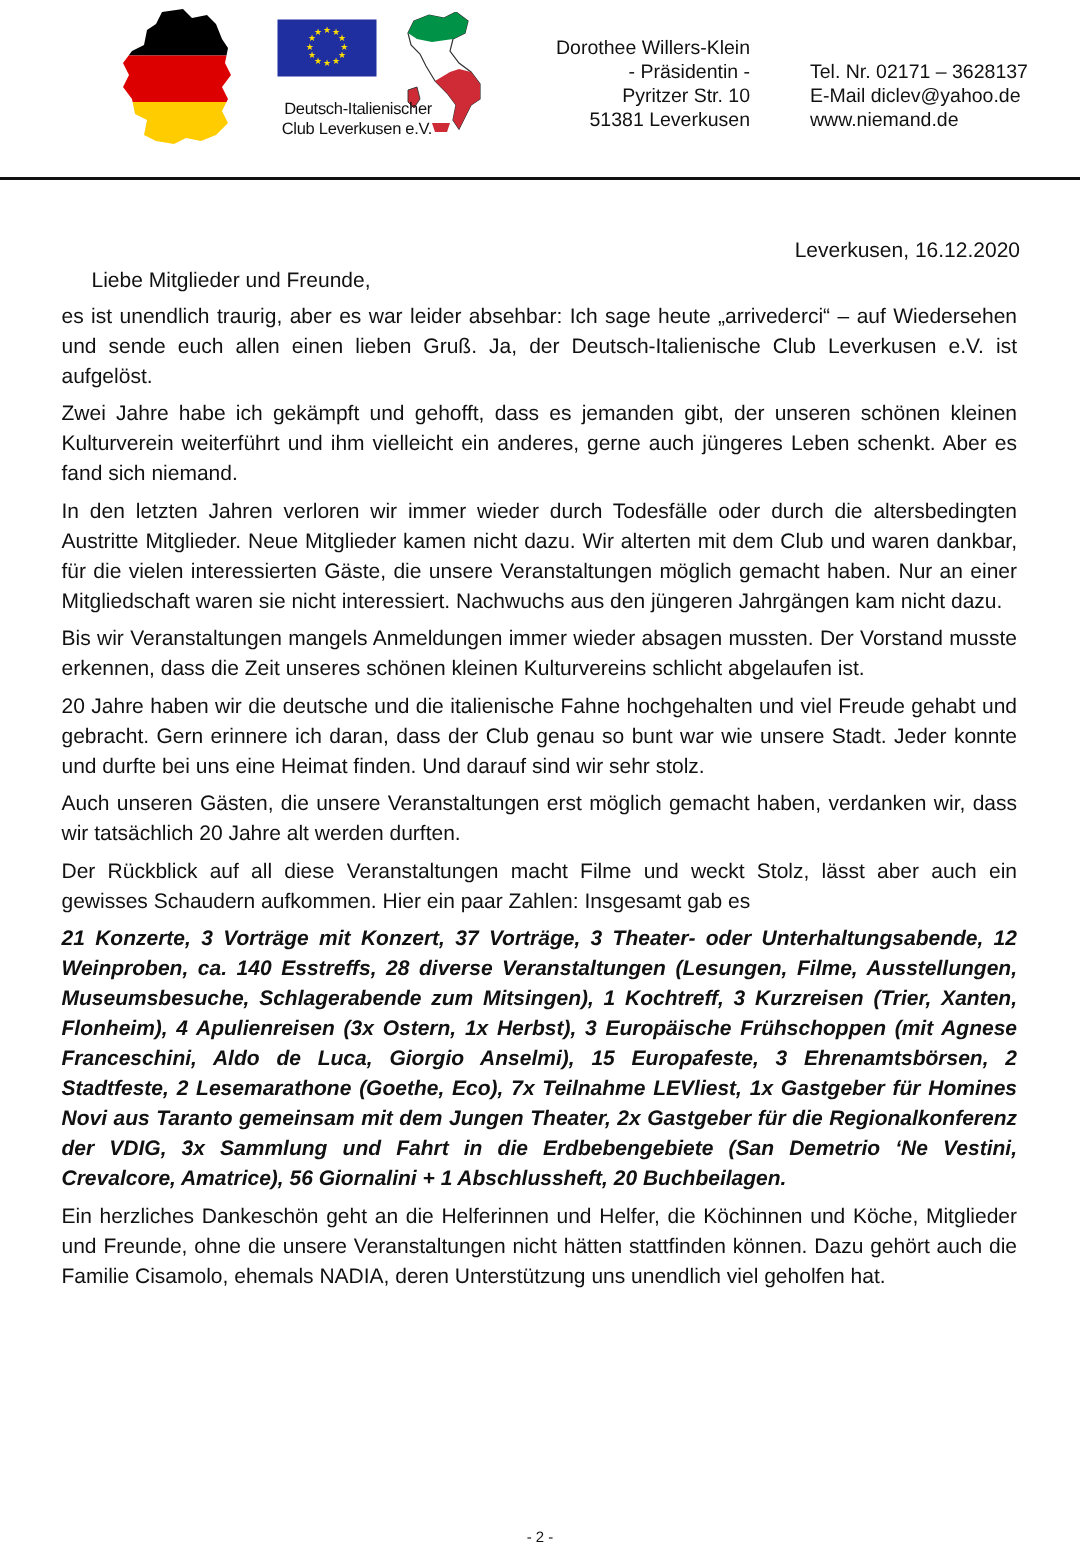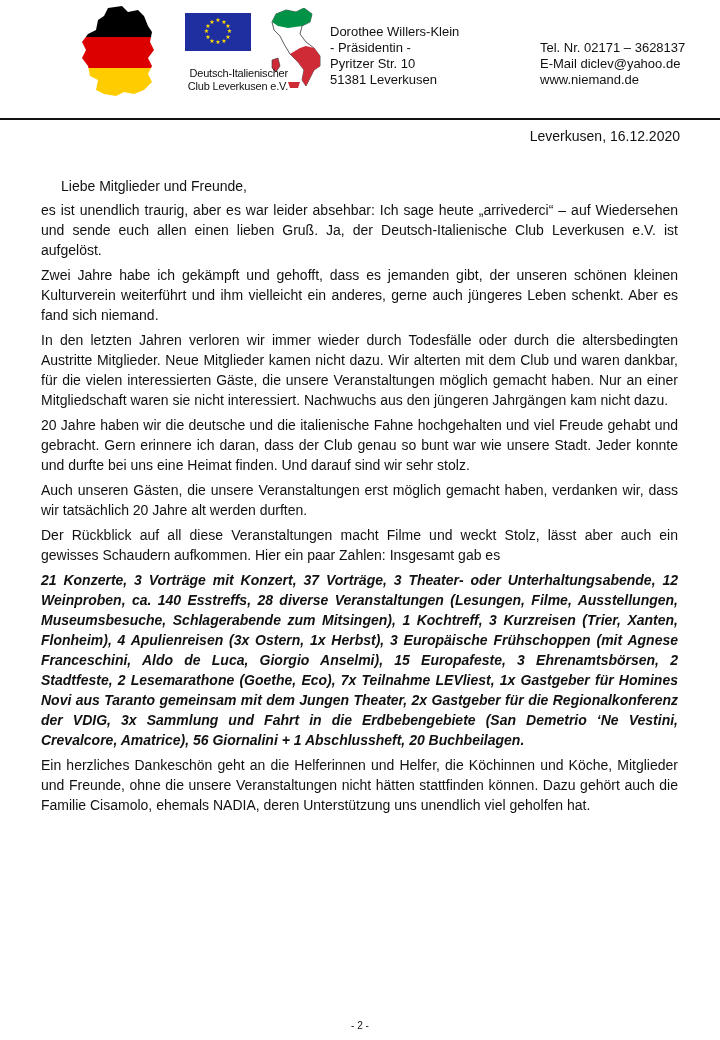--- a/index.html
+++ b/index.html
@@ -2,24 +2,24 @@
 <html><head>
 <meta charset="utf-8">
 <style>
   html, body { margin: 0; padding: 0; background: #ffffff; }
   body { width: 720px; height: 1040px; position: relative; overflow: hidden; font-family: "Liberation Sans", sans-serif; color: #111; }
   .header { position: absolute; left: 0; top: 0; width: 720px; height: 120px; }
   .logo-de { position: absolute; left: 78px; top: 6px; width: 92px; height: 92px; }
   .logo-eu { position: absolute; left: 185px; top: 13px; width: 66px; height: 38px; background: #1f2fa0; }
   .logo-it { position: absolute; left: 270px; top: 8px; width: 52px; height: 82px; }
   .club-name { position: absolute; left: 158px; top: 67px; width: 130px; text-align: right; font-size: 11px; line-height: 13px; letter-spacing: -0.2px; }
-  .president { position: absolute; left: 330px; top: 24px; width: 170px; text-align: left; font-size: 13px; line-height: 16px; }
+  .president { position: absolute; left: 330px; top: 24px; width: 170px; text-align: right; font-size: 13px; line-height: 16px; }
   .contact { position: absolute; left: 528px; top: 40px; width: 190px; font-size: 13px; line-height: 16px; margin-left: 12px; }
   .rule { position: absolute; left: 0; top: 118px; width: 720px; height: 2px; background: #111; }
-  .date { position: absolute; right: 40px; top: 128px; font-size: 14px; text-align: center; }
+  .date { position: absolute; right: 40px; top: 158px; font-size: 14px; text-align: center; }
   .letter { position: absolute; left: 41px; top: 176px; width: 637px; font-size: 14px; line-height: 20px; text-align: justify; }
   .letter p { margin: 0 0 5px 0; }
   .letter p.salutation { margin-bottom: 4px; margin-left: 20px; }
   .letter p.bold { font-weight: bold; font-style: italic; }
   .page-number { position: absolute; left: 0; top: 1020px; width: 720px; text-align: center; font-size: 10px; }
 </style>
 </head>
 <body>
 
 <div class="header">
@@ -84,20 +84,21 @@
   <div class="rule"></div>
 </div>
 
 <div class="date">Leverkusen, 16.12.2020</div>
 
 <div class="letter">
   <p class="salutation">Liebe Mitglieder und Freunde,</p>
   <p>es ist unendlich traurig, aber es war leider absehbar: Ich sage heute „arrivederci“ – auf Wiedersehen und sende euch allen einen lieben Gruß. Ja, der Deutsch-Italienische Club Leverkusen e.V. ist aufgelöst.</p>
   <p>Zwei Jahre habe ich gekämpft und gehofft, dass es jemanden gibt, der unseren schönen kleinen Kulturverein weiterführt und ihm vielleicht ein anderes, gerne auch jüngeres Leben schenkt. Aber es fand sich niemand.</p>
   <p>In den letzten Jahren verloren wir immer wieder durch Todesfälle oder durch die altersbedingten Austritte Mitglieder. Neue Mitglieder kamen nicht dazu. Wir alterten mit dem Club und waren dankbar, für die vielen interessierten Gäste, die unsere Veranstaltungen möglich gemacht haben. Nur an einer Mitgliedschaft waren sie nicht interessiert. Nachwuchs aus den jüngeren Jahrgängen kam nicht dazu.</p>
+  <p>Bis wir Veranstaltungen mangels Anmeldungen immer wieder absagen mussten. Der Vorstand musste erkennen, dass die Zeit unseres schönen kleinen Kulturvereins schlicht abgelaufen ist.</p>
   <p>20 Jahre haben wir die deutsche und die italienische Fahne hochgehalten und viel Freude gehabt und gebracht. Gern erinnere ich daran, dass der Club genau so bunt war wie unsere Stadt. Jeder konnte und durfte bei uns eine Heimat finden. Und darauf sind wir sehr stolz.</p>
   <p>Auch unseren Gästen, die unsere Veranstaltungen erst möglich gemacht haben, verdanken wir, dass wir tatsächlich 20 Jahre alt werden durften.</p>
   <p>Der Rückblick auf all diese Veranstaltungen macht Filme und weckt Stolz, lässt aber auch ein gewisses Schaudern aufkommen. Hier ein paar Zahlen: Insgesamt gab es</p>
   <p class="bold">21 Konzerte, 3 Vorträge mit Konzert, 37 Vorträge, 3 Theater- oder Unterhaltungsabende, 12 Weinproben, ca. 140 Esstreffs, 28 diverse Veranstaltungen (Lesungen, Filme, Ausstellungen, Museumsbesuche, Schlagerabende zum Mitsingen), 1 Kochtreff, 3 Kurzreisen (Trier, Xanten, Flonheim), 4 Apulienreisen (3x Ostern, 1x Herbst), 3 Europäische Frühschoppen (mit Agnese Franceschini, Aldo de Luca, Giorgio Anselmi), 15 Europafeste, 3 Ehrenamtsbörsen, 2 Stadtfeste, 2 Lesemarathone (Goethe, Eco), 7x Teilnahme LEVliest, 1x Gastgeber für Homines Novi aus Taranto gemeinsam mit dem Jungen Theater, 2x Gastgeber für die Regionalkonferenz der VDIG, 3x Sammlung und Fahrt in die Erdbebengebiete (San Demetrio ‘Ne Vestini, Crevalcore, Amatrice), 56 Giornalini + 1 Abschlussheft, 20 Buchbeilagen.</p>
   <p>Ein herzliches Dankeschön geht an die Helferinnen und Helfer, die Köchinnen und Köche, Mitglieder und Freunde, ohne die unsere Veranstaltungen nicht hätten stattfinden können. Dazu gehört auch die Familie Cisamolo, ehemals NADIA, deren Unterstützung uns unendlich viel geholfen hat.</p>
 </div>
 
 <div class="page-number">- 2 -</div>
 
 </body></html>

